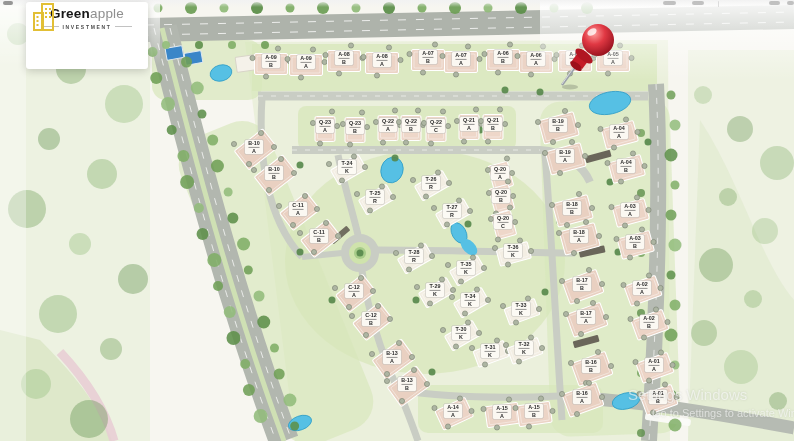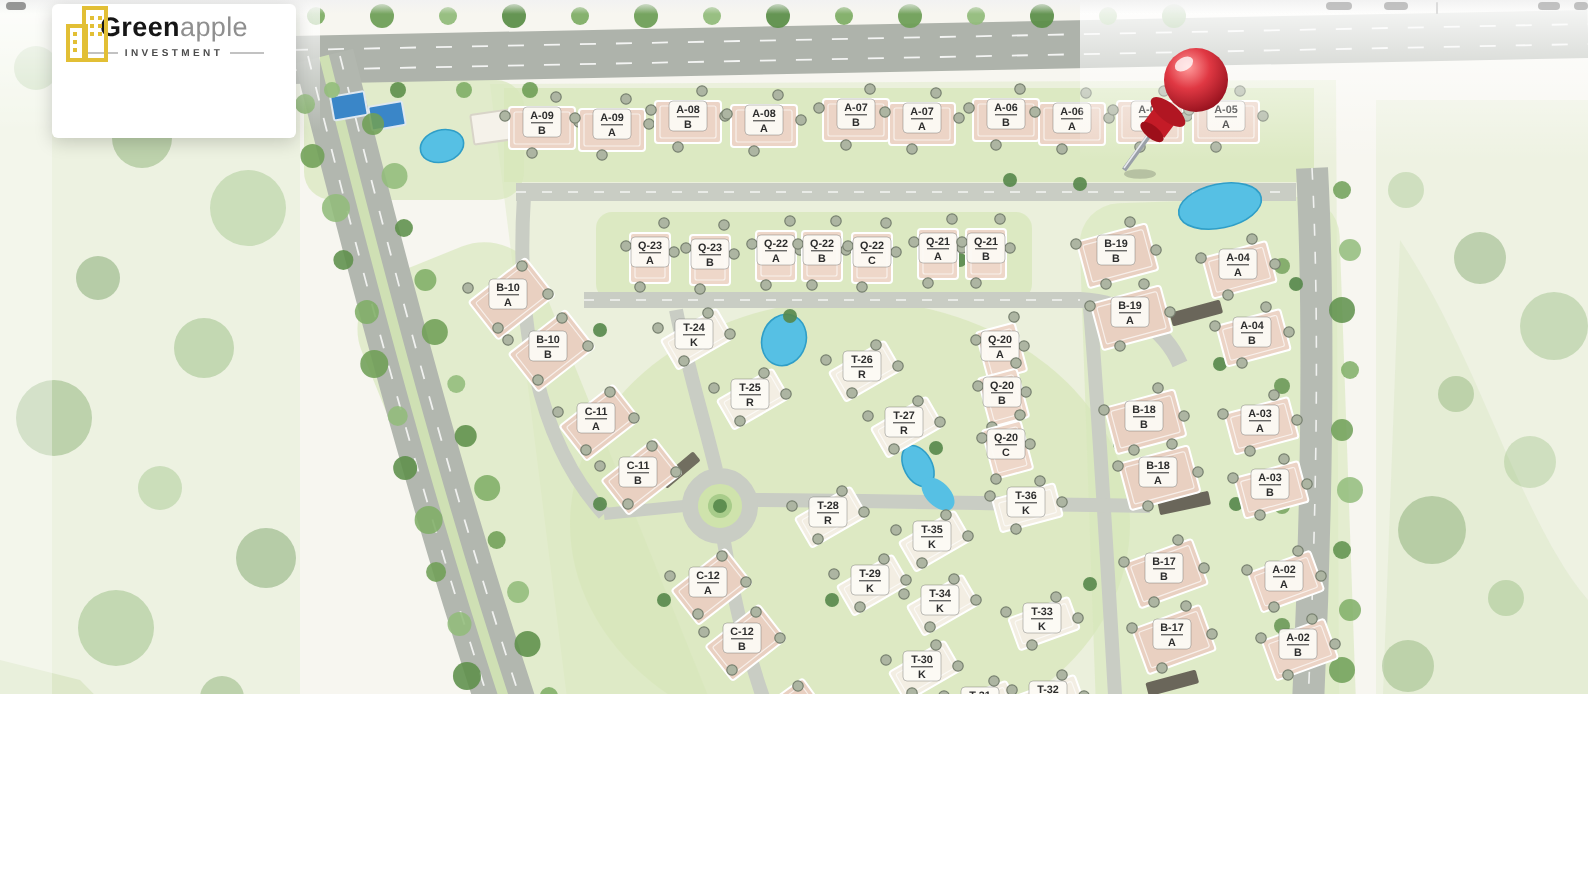--- a/index.html
+++ b/index.html
@@ -1,16 +1,16 @@
 <!DOCTYPE html>
 <html><head>
 <meta charset="utf-8">
 <style>
   html,body{margin:0;padding:0;background:#ffffff;}
-  .stage{position:relative;width:794px;height:347px;overflow:hidden;background:#fff;
+  .stage{position:relative;width:794px;height:441px;overflow:hidden;background:#fff;
          font-family:"Liberation Sans",sans-serif;}
   .stage svg{position:absolute;left:0;top:0;}
   
   .browser-strip{position:absolute;left:0;top:0;width:794px;height:7px;z-index:6;
          background:linear-gradient(#f2f2f2,rgba(252,252,252,0));}
   .bs-ic{position:absolute;top:1px;height:4px;border-radius:2px;background:#b3b3b3;opacity:.8;}
   .bs-left{left:3px;width:10px;background:#7d7d7d;}
   .bs-a{left:663px;width:13px;} .bs-b{left:692px;width:12px;}
   .bs-div{left:718px;width:1px;height:6px;background:#d4d4d4;}
   .bs-c{left:769px;width:11px;} .bs-d{left:787px;width:7px;}

